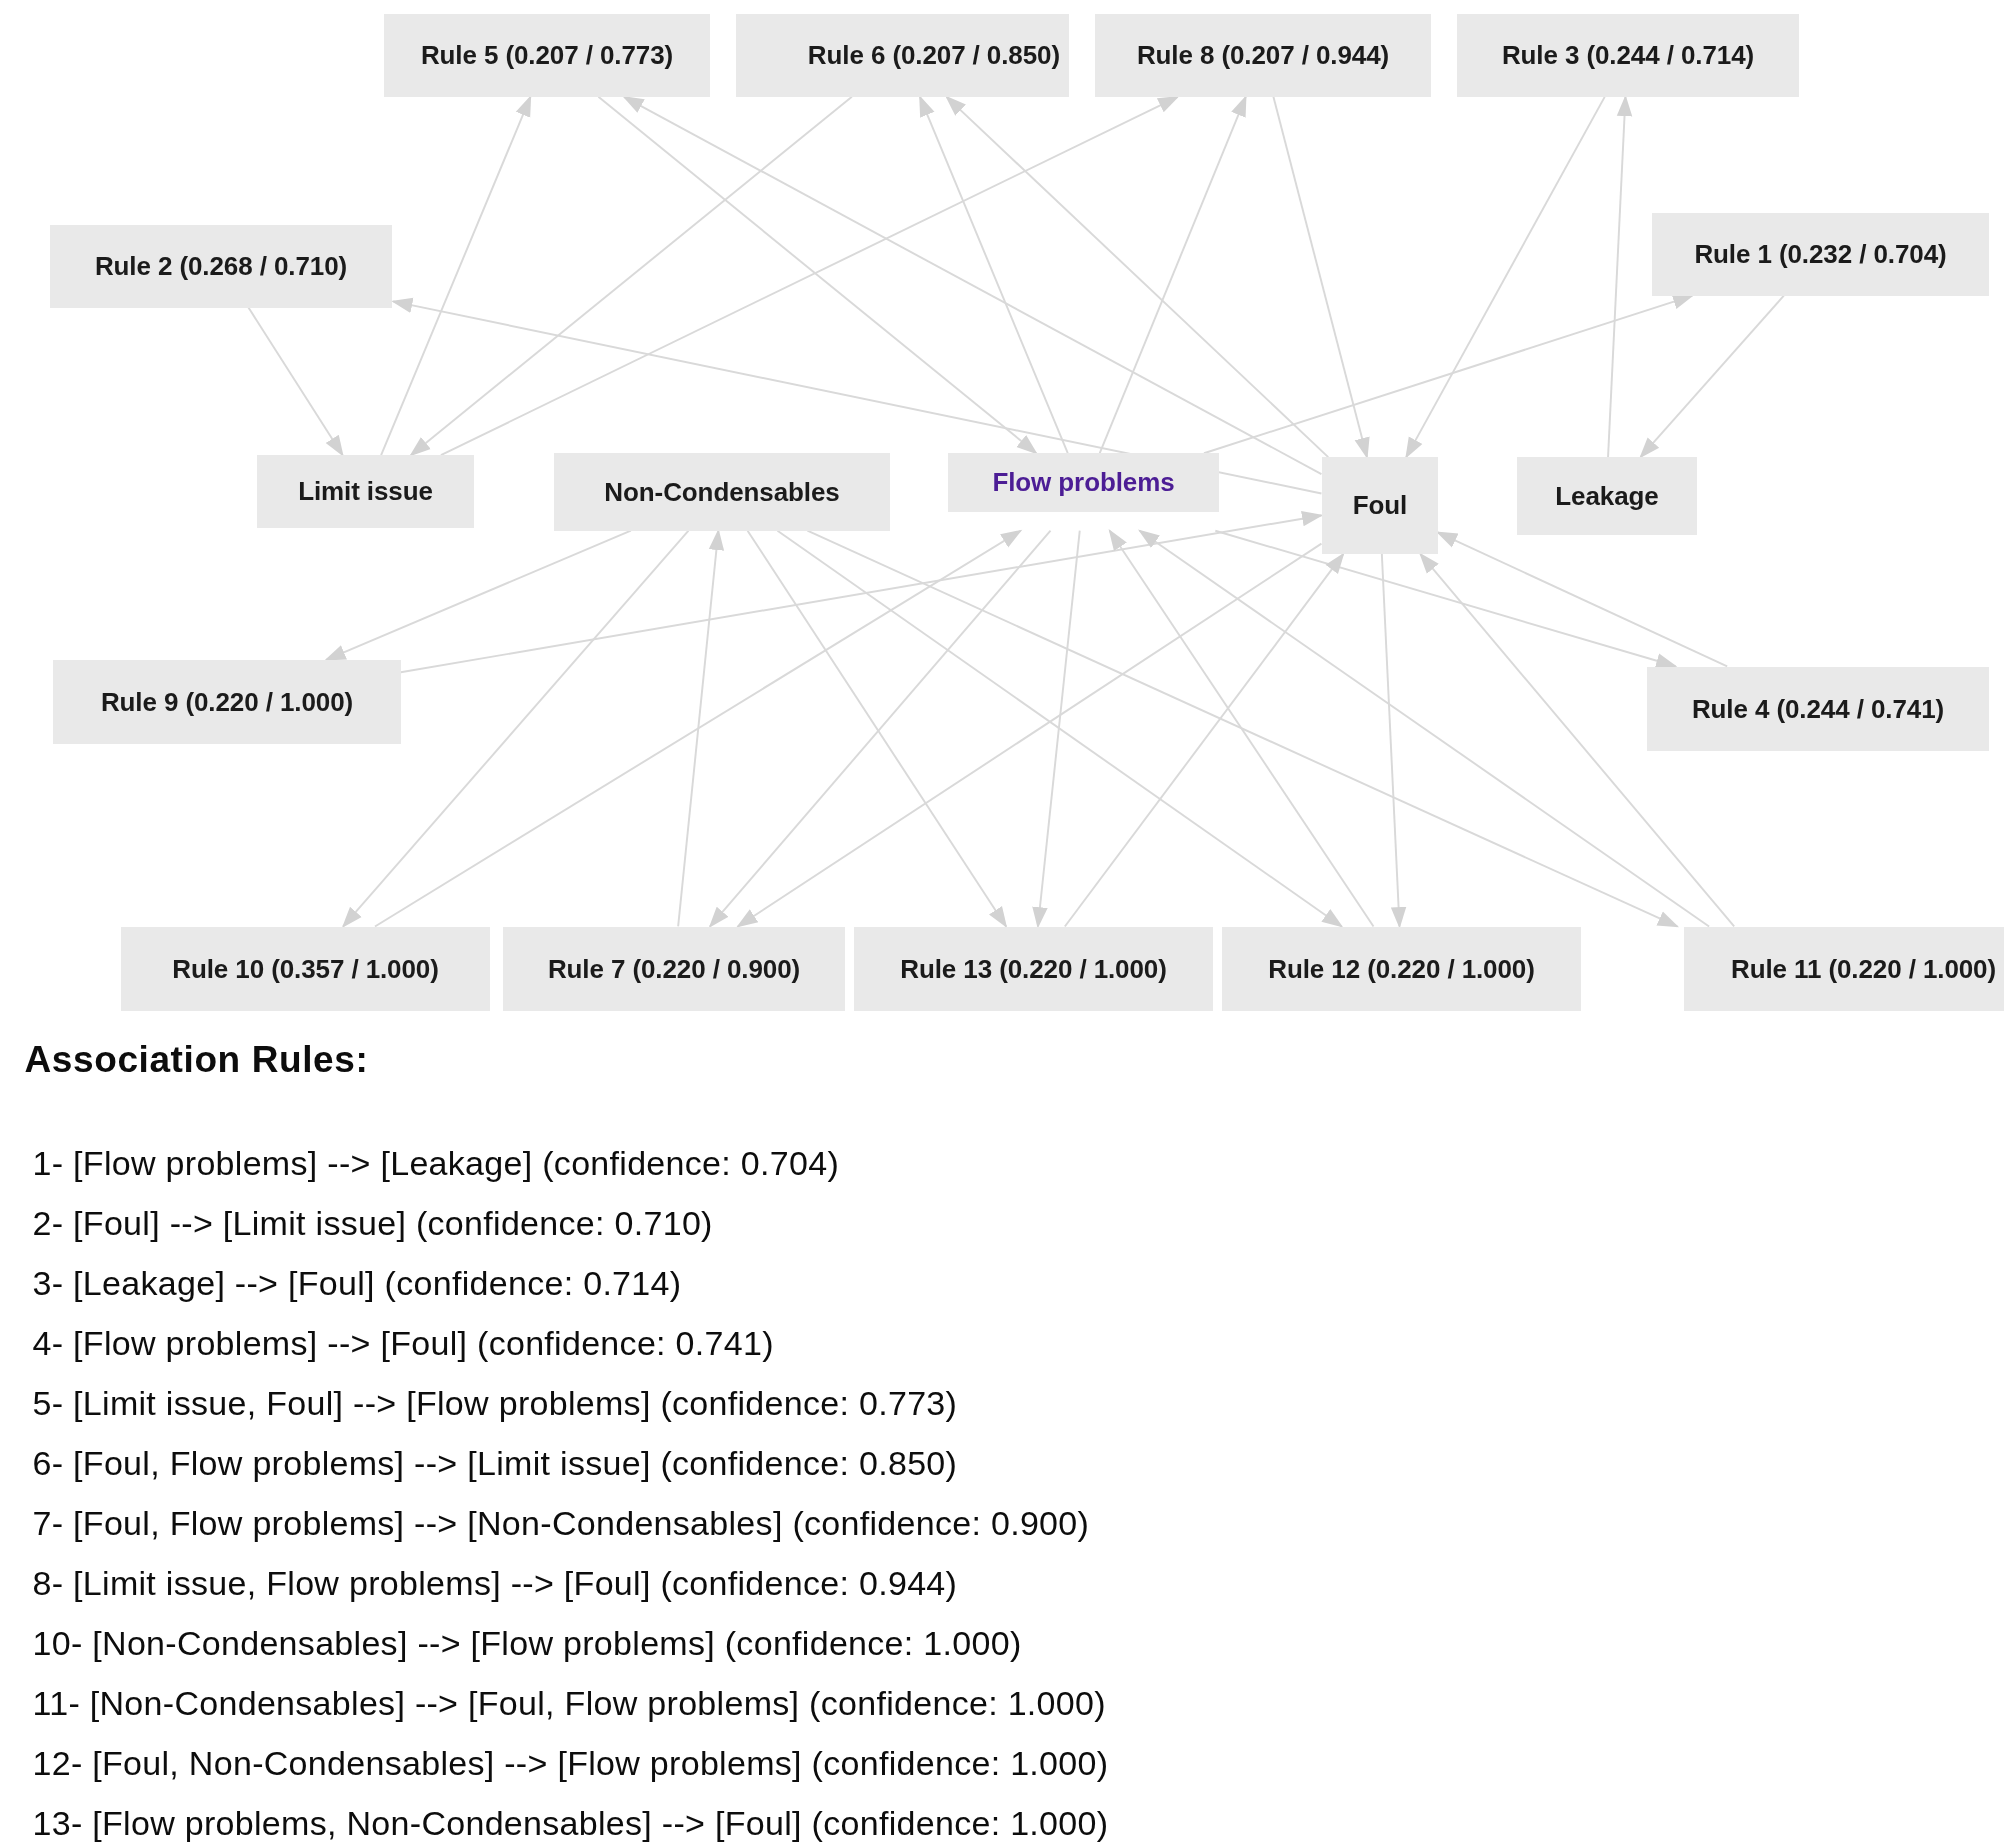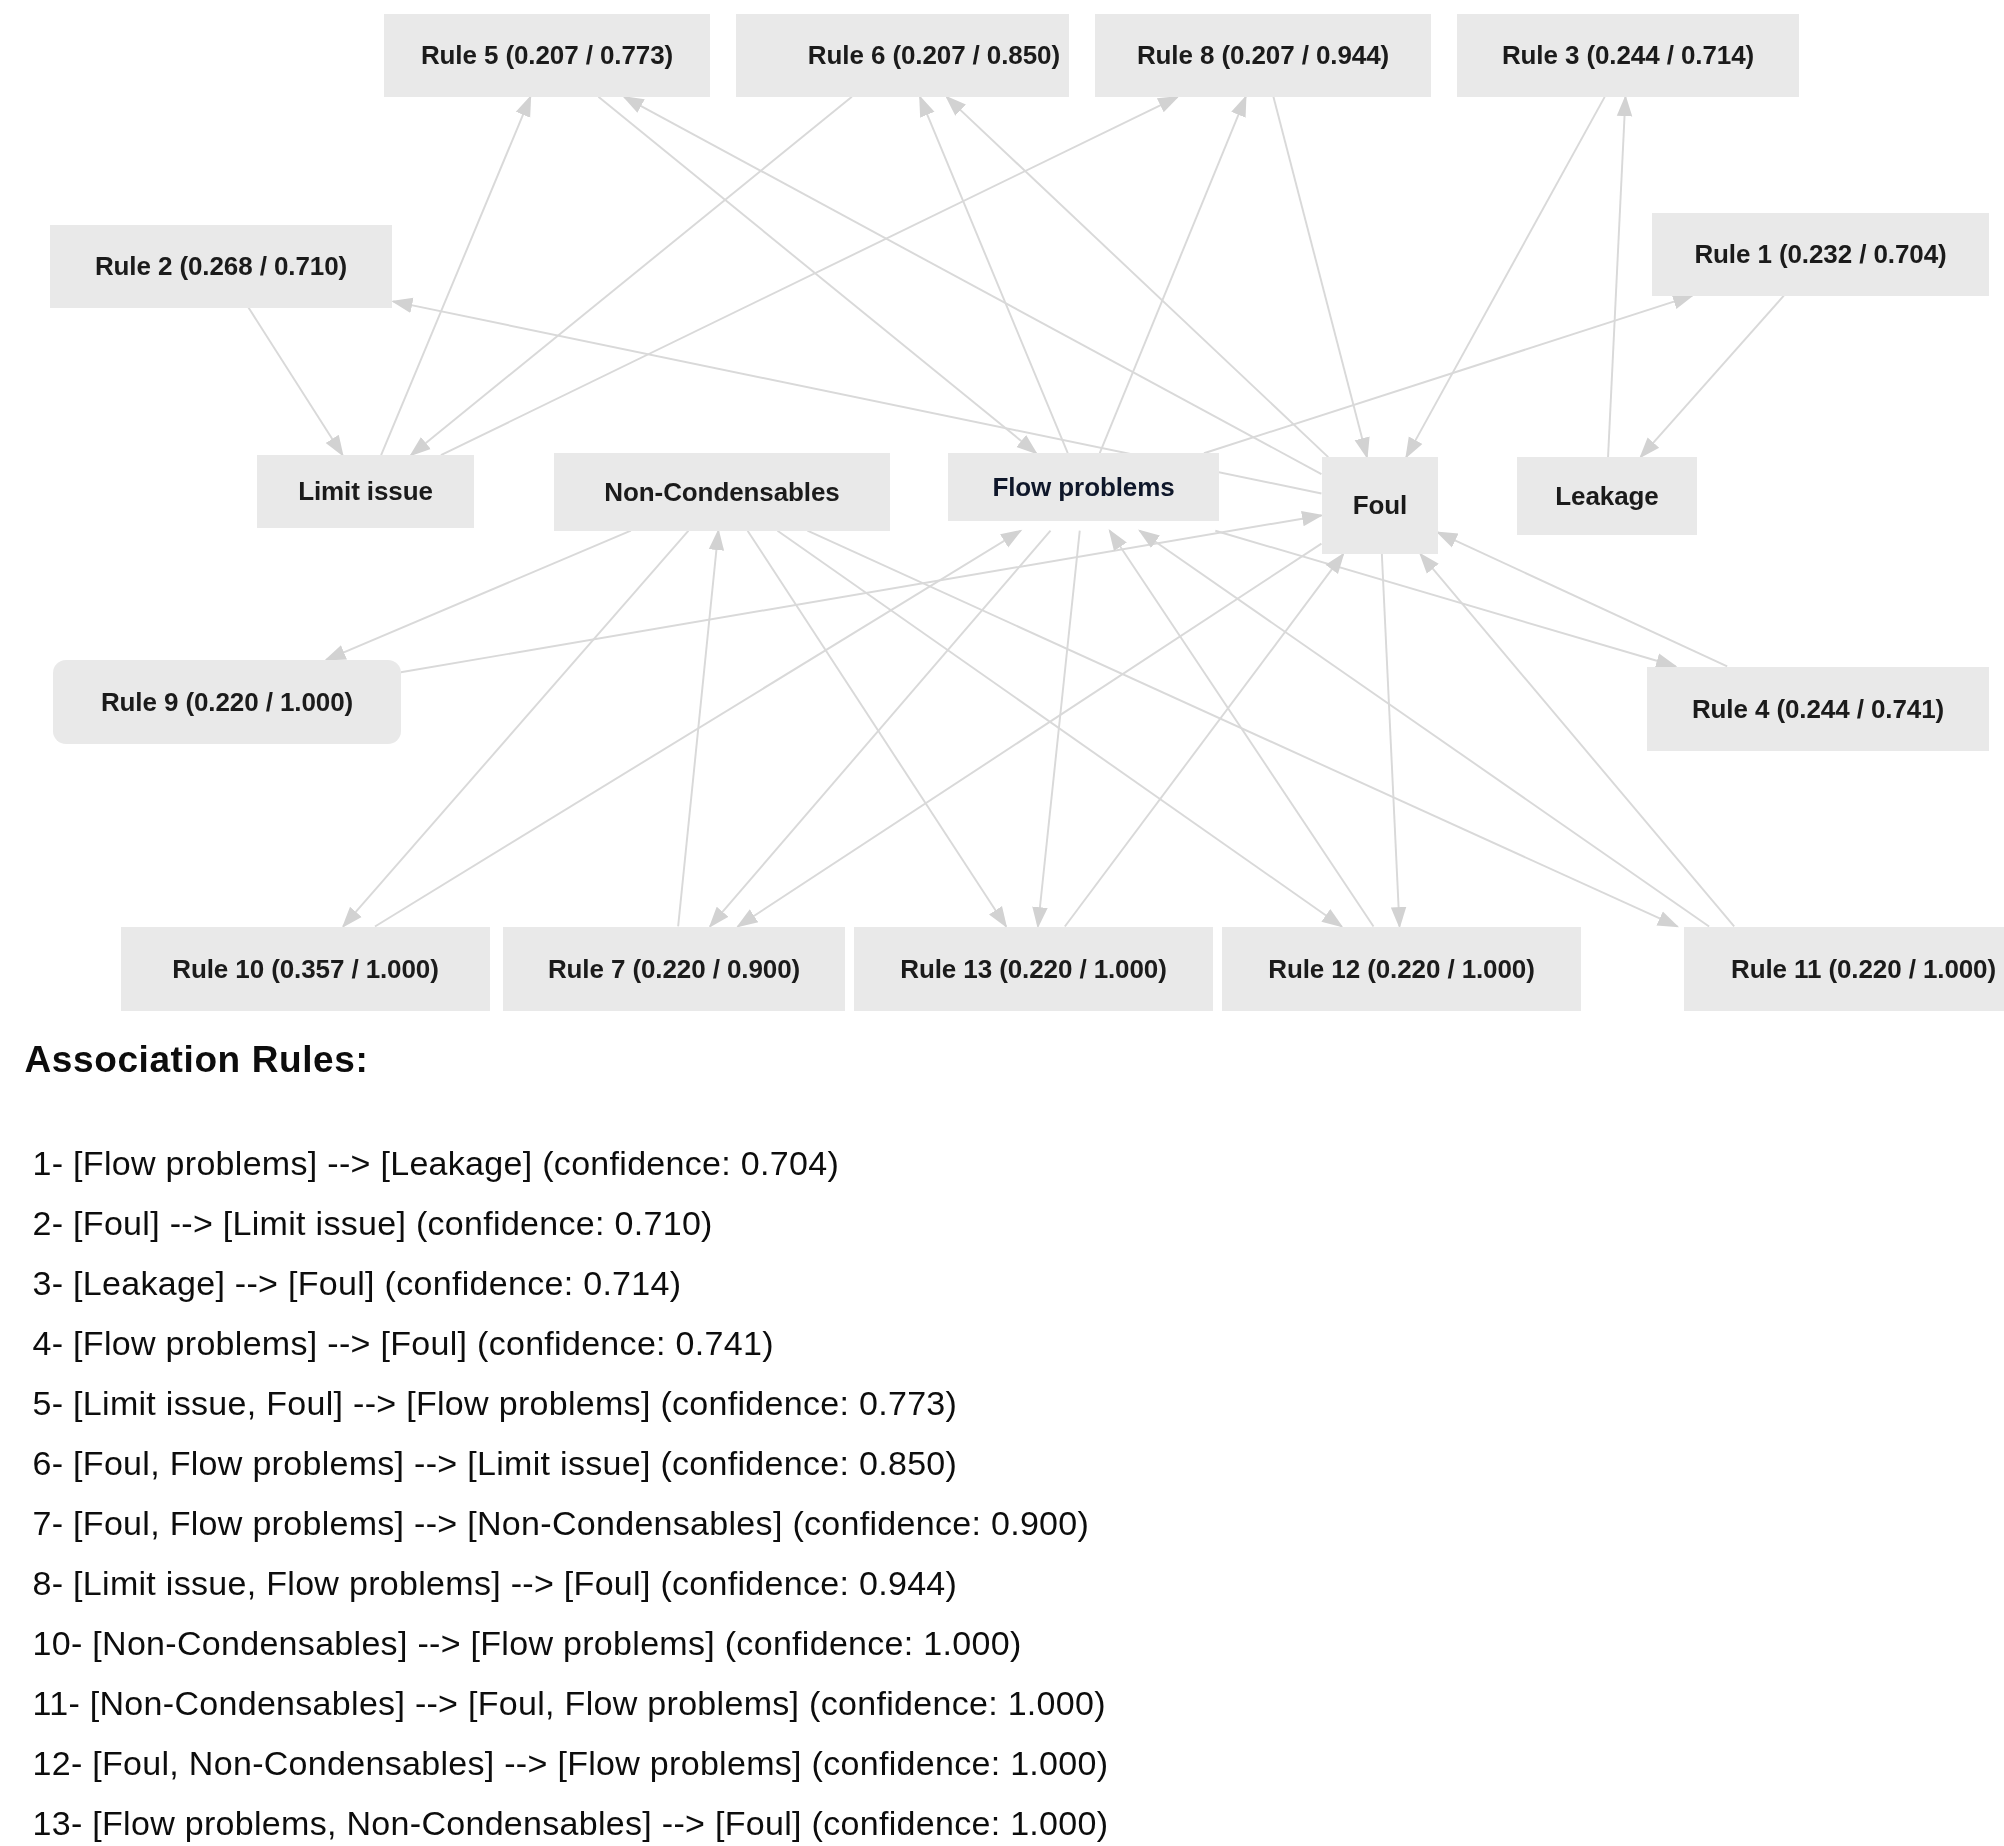--- a/index.html
+++ b/index.html
@@ -137,30 +137,30 @@
       </div>
       <div class="node" style="left: 1652px; top: 213px; width: 337px; height: 83px; background: rgb(233, 233, 233); color: rgb(27, 27, 27);">
         <span>Rule 1 (0.232 / 0.704)</span>
       </div>
       <div class="node" style="left: 257px; top: 455px; width: 217px; height: 73px; background: rgb(233, 233, 233); color: rgb(27, 27, 27);">
         <span>Limit issue</span>
       </div>
       <div class="node" style="left: 554px; top: 453px; width: 336px; height: 78px; background: rgb(233, 233, 233); color: rgb(27, 27, 27);">
         <span>Non-Condensables</span>
       </div>
-      <div class="node" style="left: 948px; top: 453px; width: 271px; height: 68px; background: rgb(233, 233, 233); color: #0f172a;">
+      <div class="node" style="left: 948px; top: 453px; width: 271px; height: 59px; background: rgb(233, 233, 233); color: #4c1d95;">
         <span>Flow problems</span>
       </div>
       <div class="node" style="left: 1322px; top: 457px; width: 116px; height: 97px; background: rgb(233, 233, 233); color: rgb(27, 27, 27);">
         <span>Foul</span>
       </div>
       <div class="node" style="left: 1517px; top: 457px; width: 180px; height: 78px; background: rgb(233, 233, 233); color: rgb(27, 27, 27);">
         <span>Leakage</span>
       </div>
-      <div class="node" style="left: 53px; top: 660px; width: 348px; height: 84px; background: rgb(233, 233, 233); color: rgb(27, 27, 27); border-radius: 13px;">
+      <div class="node" style="left: 53px; top: 660px; width: 348px; height: 84px; background: rgb(233, 233, 233); color: rgb(27, 27, 27);">
         <span>Rule 9 (0.220 / 1.000)</span>
       </div>
       <div class="node" style="left: 1647px; top: 667px; width: 342px; height: 84px; background: rgb(233, 233, 233); color: rgb(27, 27, 27);">
         <span>Rule 4 (0.244 / 0.741)</span>
       </div>
       <div class="node" style="left: 121px; top: 927px; width: 369px; height: 84px; background: rgb(233, 233, 233); color: rgb(27, 27, 27);">
         <span>Rule 10 (0.357 / 1.000)</span>
       </div>
       <div class="node" style="left: 503px; top: 927px; width: 342px; height: 84px; background: rgb(233, 233, 233); color: rgb(27, 27, 27);">
         <span>Rule 7 (0.220 / 0.900)</span>

